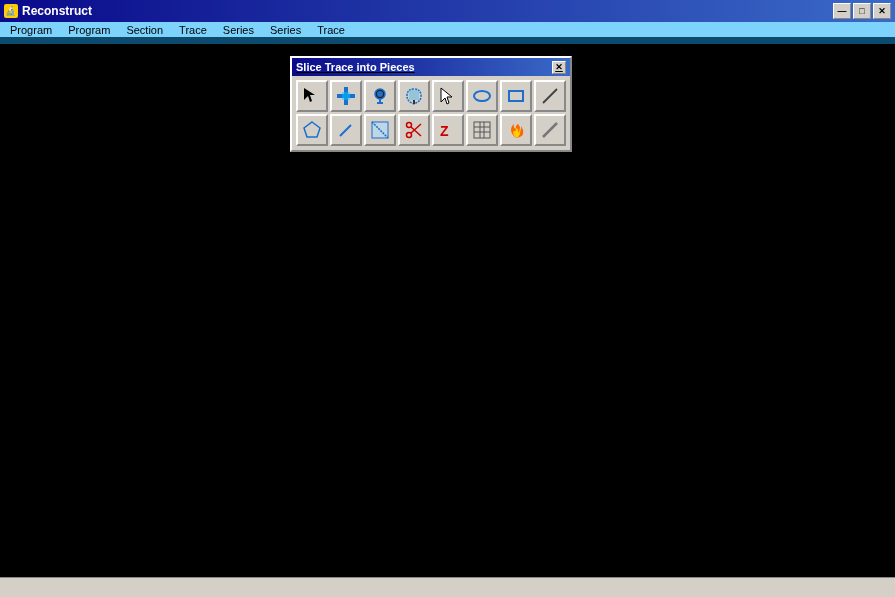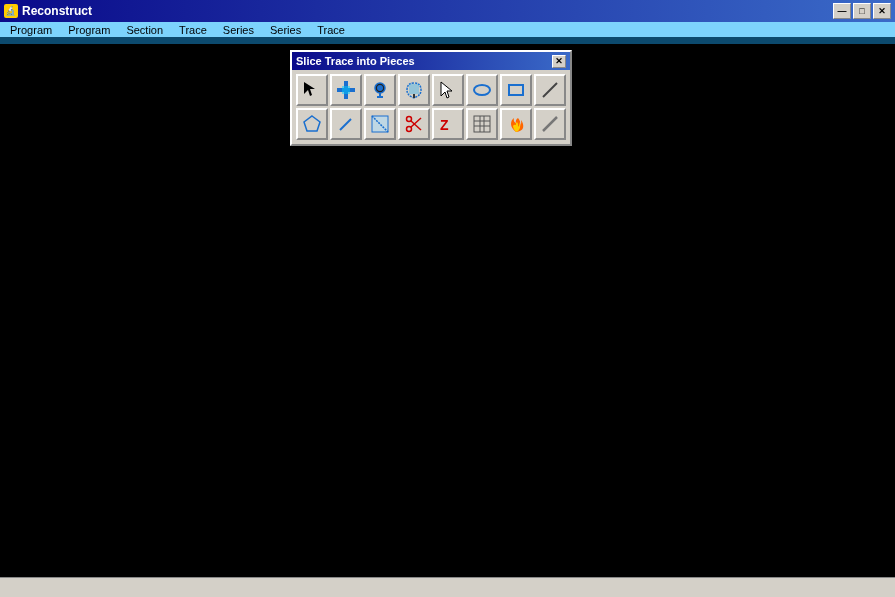--- a/index.html
+++ b/index.html
@@ -98,28 +98,29 @@
       background: #d4d0c8;
       border-top: 1px solid #888;
       display: flex;
       align-items: center;
       padding: 0 4px;
     }
 
     
     .dialog {
       position: absolute;
-      top: 6px;
+      top: 12px;
       left: 290px;
       background: #d4d0c8;
       border: 2px solid #888;
       border-top-color: #fff;
       border-left-color: #fff;
       box-shadow: 2px 2px 4px rgba(0,0,0,0.5);
       min-width: 265px;
+      text-decoration: underline;
     }
     .dialog-title-bar {
       display: flex;
       align-items: center;
       justify-content: space-between;
       background: linear-gradient(to right, #0a0a8a, #3a6ac8);
       height: 18px;
       padding: 0 4px;
       color: white;
       font-size: 11px;

